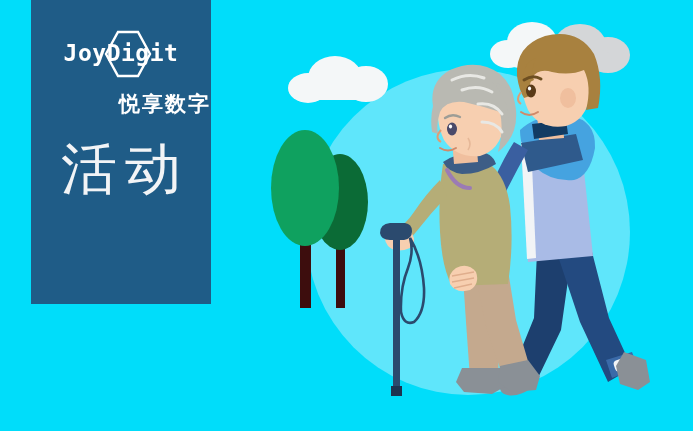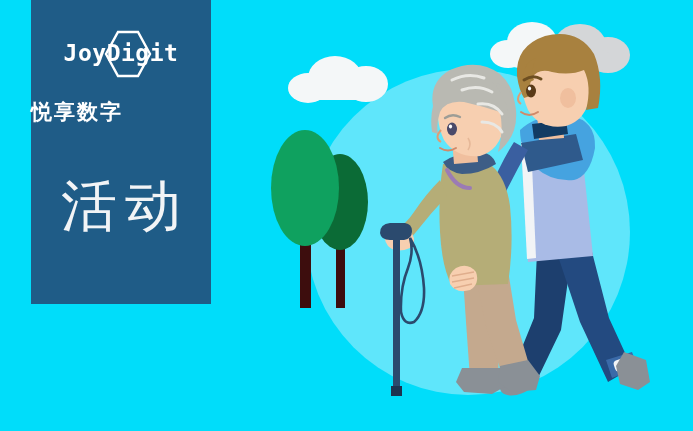--- a/index.html
+++ b/index.html
@@ -56,23 +56,23 @@
     font-family: "DejaVu Sans Mono", monospace;
     font-size: 23px;
     font-weight: bold;
     letter-spacing: 0.5px;
     line-height: 30px;
     z-index: 3;
   }
   .logo-sub {
     position: absolute;
     left: 0;
-    top: 68px;
-    width: 180px;
-    text-align: left;
+    top: 60px;
+    width: 180px;
+    text-align: right;
     color: #ffffff;
     font-family: "DejaVu Sans", sans-serif;
     font-size: 21px;
     font-weight: bold;
     letter-spacing: 2px;
   }
   .title-line {
     position: absolute;
     left: 0;
     width: 180px;
@@ -80,21 +80,20 @@
     color: #f2f4f6;
     font-family: "DejaVu Sans", sans-serif;
   }
   .title-line-1 {
     top: 138px;
     font-size: 56px;
     font-weight: 300;
     letter-spacing: 8px;
     text-indent: 8px;
     line-height: 62px;
-    margin-top: 37px;
   }
   .title-line-2 {
     top: 208px;
     font-size: 58px;
     font-weight: 900;
     letter-spacing: 6px;
     text-indent: 6px;
     line-height: 64px;
   }
 </style>

